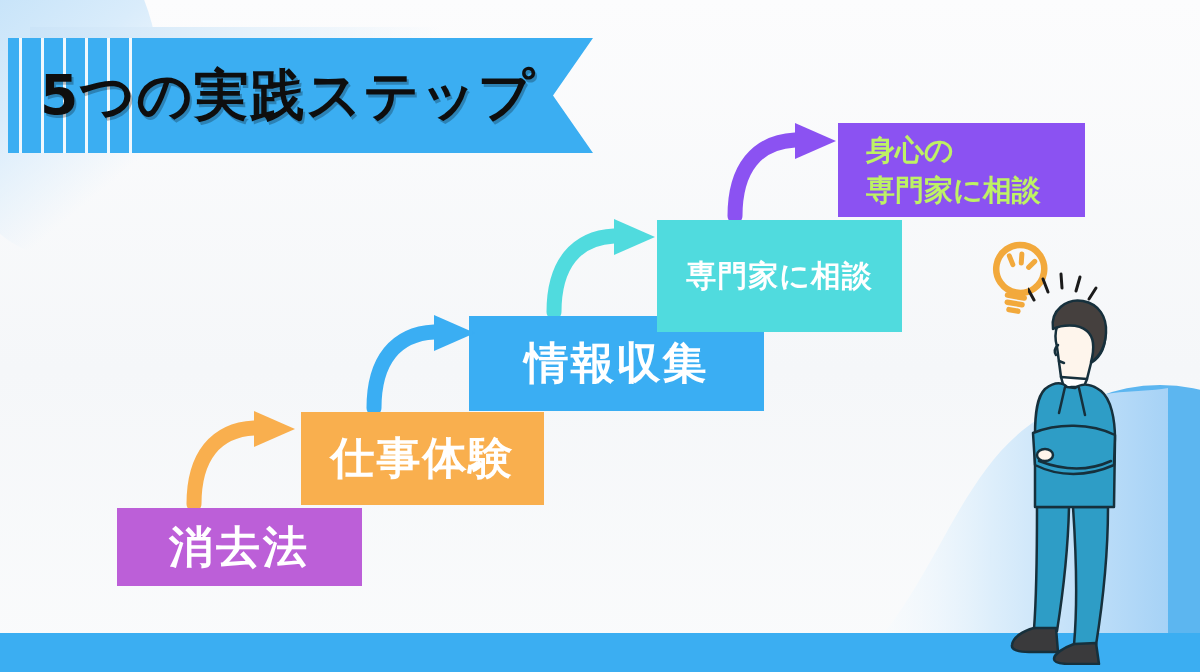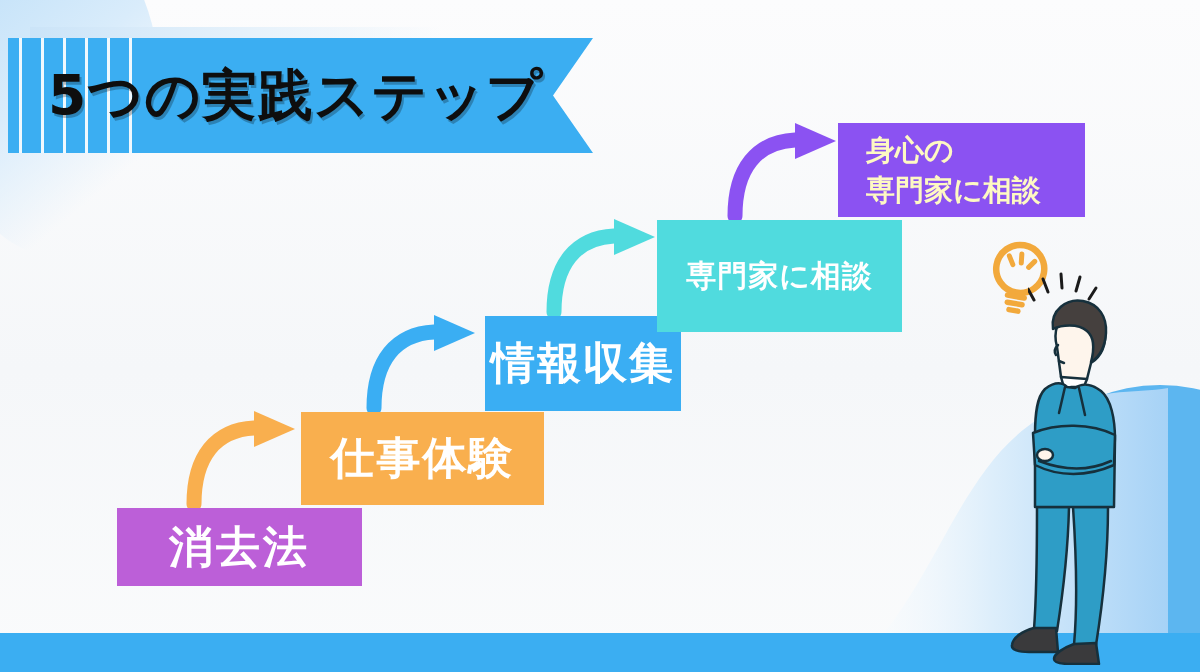--- a/index.html
+++ b/index.html
@@ -33,32 +33,32 @@
     display:flex;align-items:center;
   }
   .banner-stripes{
     position:absolute;left:0;top:0;width:130px;height:100%;
     background:repeating-linear-gradient(90deg,
       rgba(255,255,255,0) 0 11px,
       rgba(255,255,255,.92) 11px 14px,
       rgba(255,255,255,0) 14px 22px);
   }
   .banner h1{
-    margin:0;padding-left:40px;position:relative;
+    margin:0;padding-left:32px;position:relative;
     font-size:55px;font-weight:900;letter-spacing:1px;
     text-shadow:2px 3px 0 rgba(0,0,0,.25);
   }
   
   .step{
     position:absolute;z-index:3;display:flex;align-items:center;justify-content:center;
     color:#fff;font-weight:800;
   }
   .s1{left:117px;top:508px;width:245px;height:78px;font-size:44px;letter-spacing:3px;}
   .s2{left:301px;top:412px;width:243px;height:93px;font-size:44px;letter-spacing:2px;}
-  .s3{left:485px;top:316px;width:196px;height:95px;font-size:44px;letter-spacing:2px;}
+  .s3{left:469px;top:316px;width:295px;height:95px;font-size:44px;letter-spacing:2px;}
   .s4{left:657px;top:220px;width:245px;height:112px;font-size:30px;letter-spacing:1px;}
   .s5{left:838px;top:123px;width:247px;height:94px;font-size:29px;
       flex-direction:column;align-items:flex-start;justify-content:center;
       padding-left:28px;box-sizing:border-box;line-height:1.38;}
   
   .arrow{position:absolute;z-index:3;}
   .a1{left:182px;top:408px;}
   .a2{left:362px;top:312px;}
   .a3{left:542px;top:216px;}
   .a4{left:723px;top:120px;}
@@ -99,21 +99,21 @@
   </div>
   <div class="step s2" style="background: rgb(249, 175, 78); color: rgb(255, 255, 255);">
     <span>仕事体験</span>
   </div>
   <div class="step s3" style="background: rgb(58, 174, 243); color: rgb(255, 255, 255);">
     <span>情報収集</span>
   </div>
   <div class="step s4" style="background: rgb(80, 219, 222); color: rgb(255, 255, 255);">
     <span>専門家に相談</span>
   </div>
-  <div class="step s5" style="background: rgb(139, 82, 242); color: #fef9c3;">
+  <div class="step s5" style="background: rgb(139, 82, 242); color: #bef264;">
     <span>身心の</span>
     <span>専門家に相談</span>
   </div>
 
   <svg class="arrow a1" width="120" height="100" viewBox="0 0 120 100">
     <path d="M12 96 C 12 48 34 22 72 20" fill="none" stroke-width="15" stroke-linecap="round" stroke="#F9AF4E"></path>
     <polygon points="72,3 113,21 72,39" fill="#F9AF4E"></polygon>
   </svg>
   <svg class="arrow a2" width="120" height="100" viewBox="0 0 120 100">
     <path d="M12 96 C 12 48 34 22 72 20" fill="none" stroke-width="15" stroke-linecap="round" stroke="#3AAEF3"></path>

